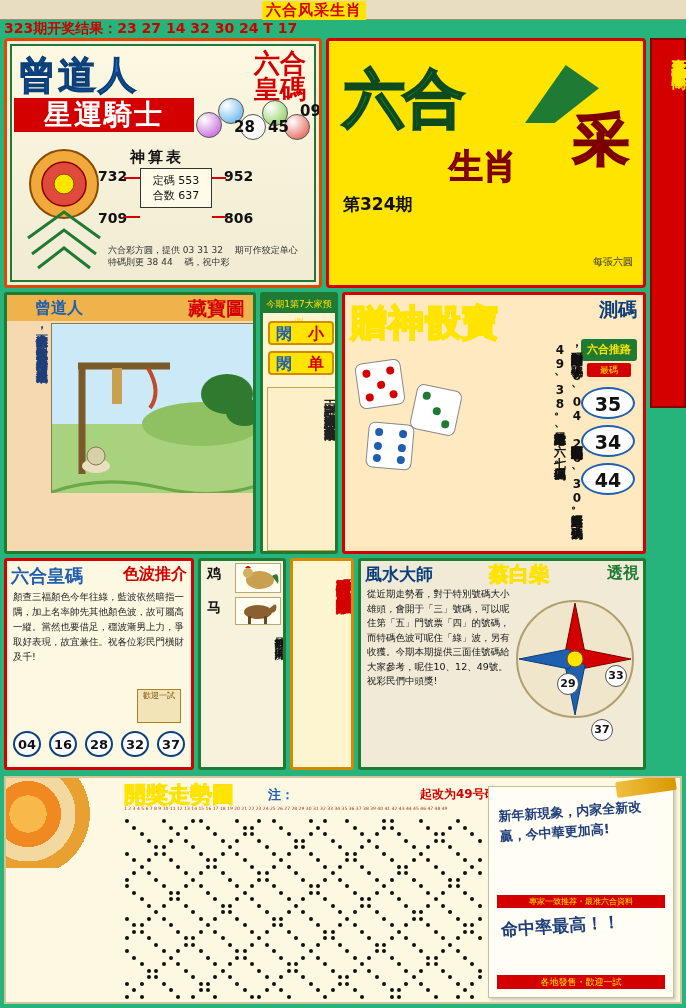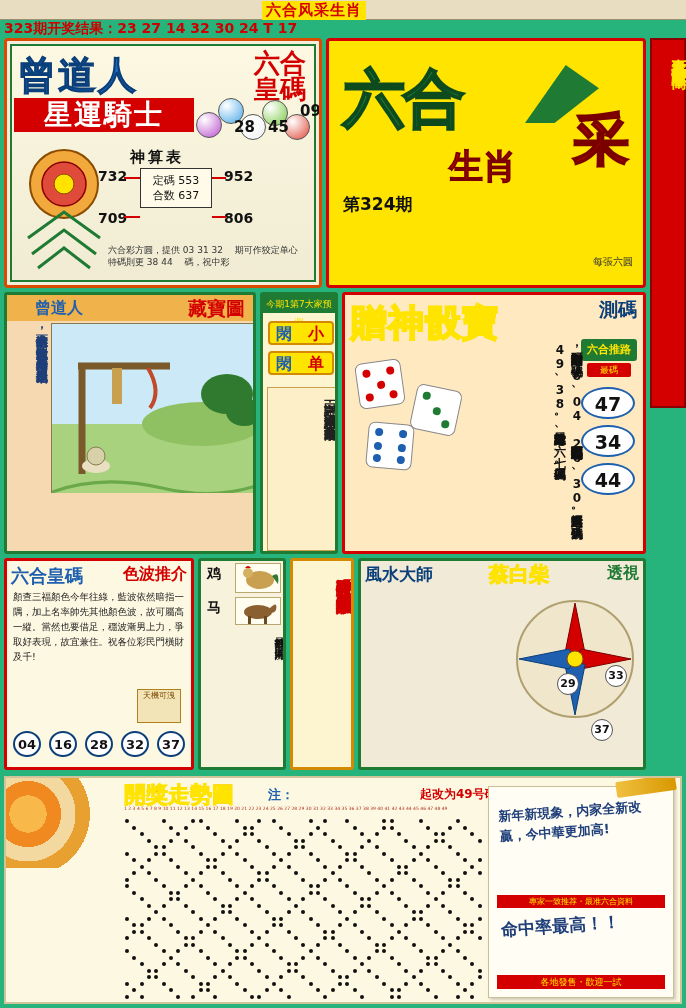--- a/index.html
+++ b/index.html
@@ -521,21 +521,21 @@
   </div>
 </div>
 
 <div class="abs" id="card-dice">
   <div class="title">贈神骰寶</div>
   <div class="title2" style="white-space:pre-line;">測碼</div>
 
   <div class="tuilubox">六合推路</div>
   <div class="tuilu2">最碼</div>
 
-  <div class="oval" style="top:92px;">47</div>
+  <div class="oval" style="top:92px;">35</div>
   <div class="oval" style="top:130px;">34</div>
   <div class="oval" style="top:168px;">44</div>
 
   <div class="dicebox">
     <div class="die" style="left:6px; top:10px; transform:rotate(-8deg);">
       <span class="pip" style="left:6px;top:6px;background:#d40000;"></span>
       <span class="pip" style="right:6px;top:6px;background:#d40000;"></span>
       <span class="pip" style="left:19px;top:19px;background:#d40000;"></span>
       <span class="pip" style="left:6px;bottom:6px;background:#d40000;"></span>
       <span class="pip" style="right:6px;bottom:6px;background:#d40000;"></span>
@@ -555,21 +555,21 @@
     </div>
   </div>
 
   <div class="body">內部今期研討對象，小號碼08、04 兩個可咯為開出之選擇中號碼26、30爲選擇對象。大號碼爲49、38。尾數考慮對象爲八、六、七、四個尾碼。</div>
 </div>
 
 <div class="abs" id="card-bopo">
   <div class="t1">六合皇碼</div>
   <div class="t2">色波推介</div>
   <div class="para">顏查三福顏色今年往綠，藍波依然暗指一隅，加上名率帥先其他顏色波，故可屬高一縱。當然也要借足，穩波漸男上力，爭取好表現，故宜兼住。祝各位彩民門橫財及千!</div>
-  <div class="seal">天機可洩</div>
+  <div class="seal">歡迎一試</div>
   <div class="numcircles">
     <div class="nc" style="left:0px;">04</div>
     <div class="nc" style="left:36px;">16</div>
     <div class="nc" style="left:72px;">28</div>
     <div class="nc" style="left:108px;">32</div>
     <div class="nc" style="left:144px;">37</div>
   </div>
 </div>
 
 <div class="abs" id="card-zodiac">
@@ -595,20 +595,21 @@
 </div>
 
 <div class="abs" id="card-poem">
   <div class="v">生肖發財特碼詩　六額該何俄方人哈赫四擦見了次</div>
 </div>
 
 <div class="abs" id="card-fengshui">
   <div class="t1">風水大師</div>
   <div class="t2">蔡白柴</div>
   <div class="t3">透視</div>
+  <div class="body">從近期走勢看，對于特別號碼大小雄頭，會開于「三」號碼，可以呢住第「五」門號票「四」的號碼，而特碼色波可呢住「綠」波，另有收獲。今期本期提供三面佳號碼給大家參考，呢住10、12、49號。祝彩民們中頭獎!</div>
   <div class="compass">
     <svg width="128" height="128" viewBox="0 0 128 128">
       <circle cx="64" cy="64" r="58" fill="#efe6cc" stroke="#b0a070" stroke-width="2"></circle>
       <g fill="#d40000" stroke="#7a0000" stroke-width="1">
         <polygon points="64,8 74,58 64,64 54,58"></polygon>
         <polygon points="120,64 70,74 64,64 70,54"></polygon>
       </g>
       <g fill="#1f5fb0" stroke="#0a3f7a" stroke-width="1">
         <polygon points="64,120 54,70 64,64 74,70"></polygon>
         <polygon points="8,64 58,54 64,64 58,74"></polygon>

